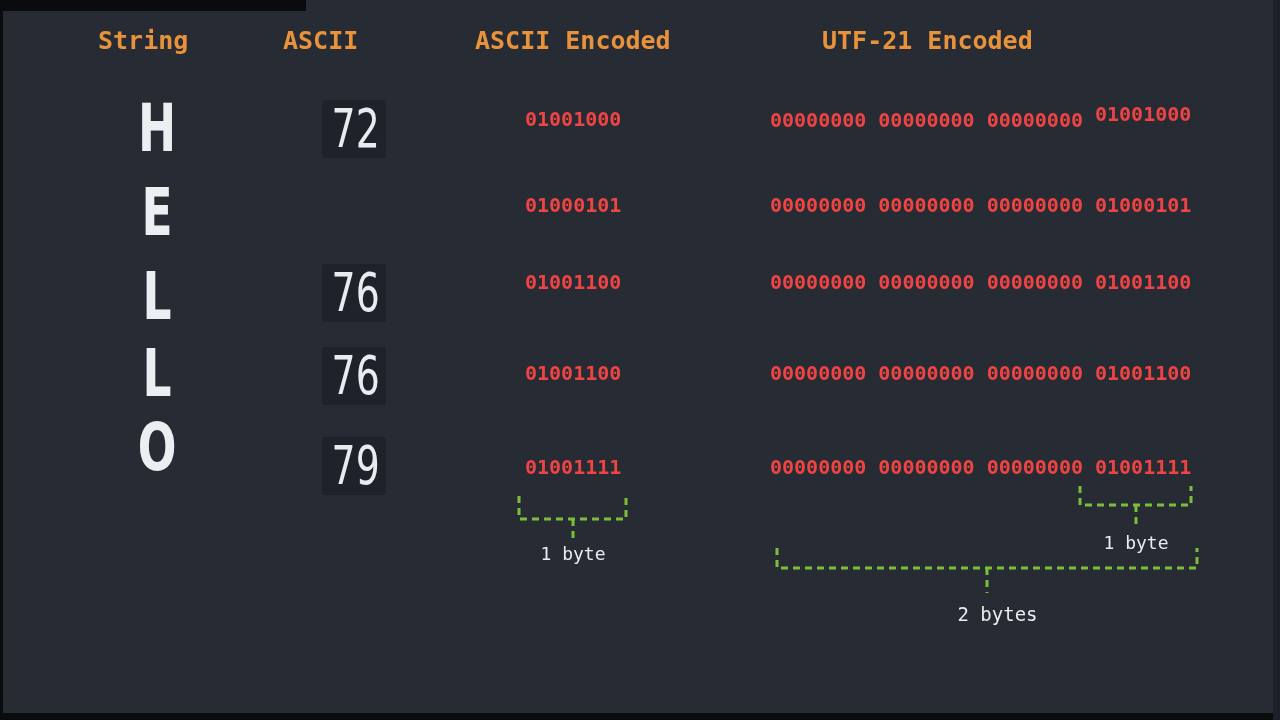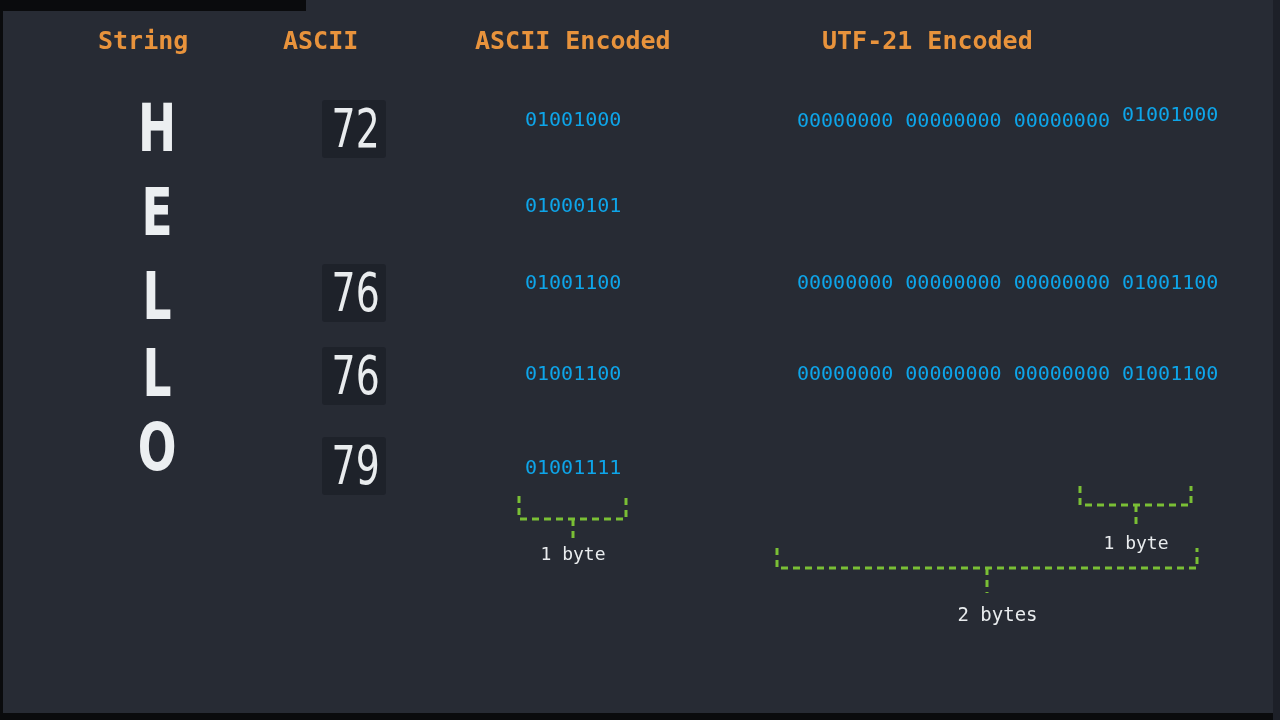--- a/index.html
+++ b/index.html
@@ -40,25 +40,25 @@
     text-align:left;
   }
   .num{
     display:inline-block;width:100%;
     font-family:"DejaVu Sans", sans-serif;
     font-size:54px;line-height:58px;color:#e9ecee;
     transform:scaleX(0.7);transform-origin:50% 50%;
   }
   .bin{
     position:absolute;
-    font-size:20px;font-weight:normal;line-height:24px;
-    color:#0ea5e9;white-space:nowrap;
+    font-size:20px;font-weight:bold;line-height:24px;
+    color:#ef4444;white-space:nowrap;
   }
   .ascii-bin{left:525px;}
-  .utf32-bin{left:797px;text-align:center;}
+  .utf32-bin{left:770px;text-align:center;}
   .utf32-bin span{display:inline-block;}
   .utf32-bin span:not(:last-child){margin-right:12px;}
   .utf32-bin span.raised{transform:translateY(-6px);}
 
   .bracket{position:absolute;}
   .byte-label{
     position:absolute;
     font-size:18px;line-height:22px;color:#e9ecee;
     text-align:center;white-space:nowrap;
   }
@@ -75,38 +75,44 @@
 
   <div class="letter" style="top:96px">H</div>
   <div class="num-box" style="top:100px"><span class="num">72</span></div>
   <div class="bin ascii-bin" style="top:107px">01001000</div>
   <div class="bin utf32-bin" style="top:108px">
     <span>00000000</span><span>00000000</span><span>00000000</span><span class="raised">01001000</span>
   </div>
 
   <div class="letter" style="top:180px">E</div>
   <div class="bin ascii-bin" style="top:193px">01000101</div>
+  <div class="bin utf32-bin" style="top:193px">
+    <span>00000000</span><span>00000000</span><span>00000000</span><span>01000101</span>
+  </div>
 
   <div class="letter" style="top:264px">L</div>
   <div class="num-box" style="top:264px"><span class="num">76</span></div>
   <div class="bin ascii-bin" style="top:270px">01001100</div>
   <div class="bin utf32-bin" style="top:270px">
     <span>00000000</span><span>00000000</span><span>00000000</span><span>01001100</span>
   </div>
 
   <div class="letter" style="top:341px">L</div>
   <div class="num-box" style="top:347px"><span class="num">76</span></div>
   <div class="bin ascii-bin" style="top:361px">01001100</div>
   <div class="bin utf32-bin" style="top:361px">
     <span>00000000</span><span>00000000</span><span>00000000</span><span>01001100</span>
   </div>
 
   <div class="letter" style="top:415px">O</div>
   <div class="num-box" style="top:437px"><span class="num">79</span></div>
   <div class="bin ascii-bin" style="top:455px">01001111</div>
+  <div class="bin utf32-bin" style="top:455px">
+    <span>00000000</span><span>00000000</span><span>00000000</span><span>01001111</span>
+  </div>
 
   <svg class="bracket" style="left:517px;top:494px" width="112" height="50" viewBox="0 0 112 50">
     <path d="M2 2 V25 H109 V2" fill="none" stroke="#7abf35" stroke-width="3" stroke-dasharray="7 5"></path>
     <path d="M56 25 V46" fill="none" stroke="#7abf35" stroke-width="3" stroke-dasharray="7 5"></path>
   </svg>
   <div class="byte-label" style="left:517px;top:543px;width:112px">1 byte</div>
 
   <svg class="bracket" style="left:1078px;top:484px" width="116" height="48" viewBox="0 0 116 48">
     <path d="M2 2 V21 H113 V2" fill="none" stroke="#7abf35" stroke-width="3" stroke-dasharray="7 5"></path>
     <path d="M58 21 V45" fill="none" stroke="#7abf35" stroke-width="3" stroke-dasharray="7 5"></path>

